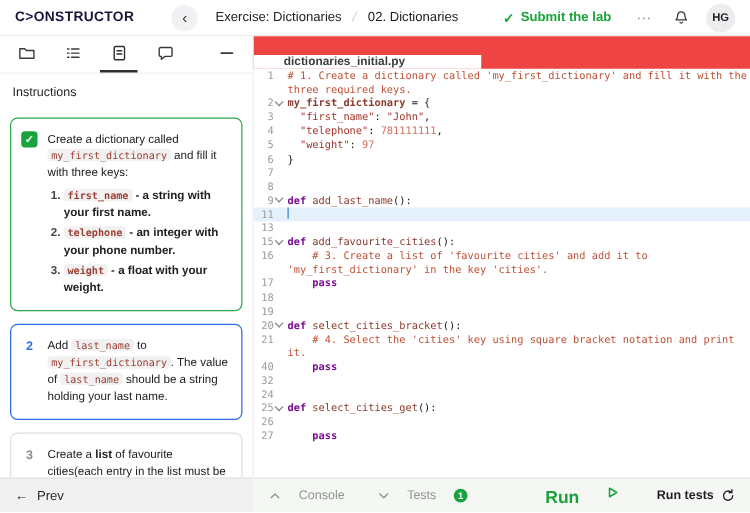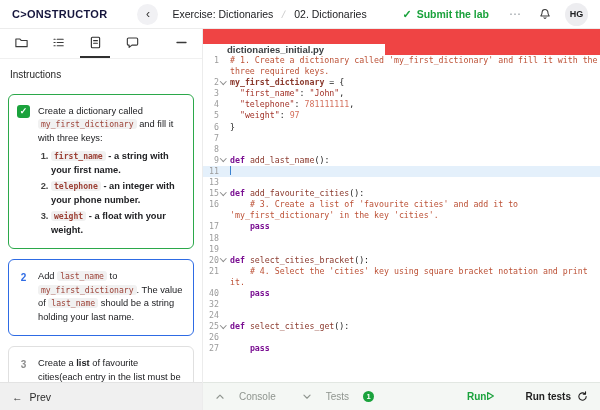--- a/index.html
+++ b/index.html
@@ -62,21 +62,21 @@
   .tk-var { color:#8b3a2e; font-weight:600; }
   .tk-fn  { color:#8b3a2e; font-weight:400; }
   .tk-num { color:#d4705c; }
   .tk-kw  { color:#7a0f92; font-weight:600; }
   .tk-pln { color:#1a1a1a; }
 
   .console { height:28px; flex:none; background:#f4f7f4; border-top:1px solid #e2e7e2; display:flex; align-items:center; padding:0 12px; gap:26px; }
   .citem { border:none; background:none; display:flex; align-items:center; gap:14px; font-size:10px; color:#8f958f; cursor:pointer; }
   .badge { min-width:11px; height:11px; border-radius:6px; background:var(--green); color:#fff; font-size:7.5px; font-weight:700; display:flex; align-items:center; justify-content:center; padding:0 2px; }
   .cspacer { flex:1; }
-  .run { border:none; background:none; display:flex; align-items:flex-start; gap:0; font-size:10px; font-weight:700; color:var(--green); cursor:pointer; }
+  .run { border:none; background:none; display:flex; align-items:flex-start; gap:23px; font-size:14px; font-weight:700; color:var(--green); cursor:pointer; }
   .runtests { border:none; background:none; display:flex; align-items:center; gap:6px; font-size:10px; font-weight:700; color:#1f1f1f; cursor:pointer; margin-left:4px; }
 
   svg { display:block; }
 </style>
 </head>
 <body>
 
 <div class="app">
 
   <header class="topbar">

